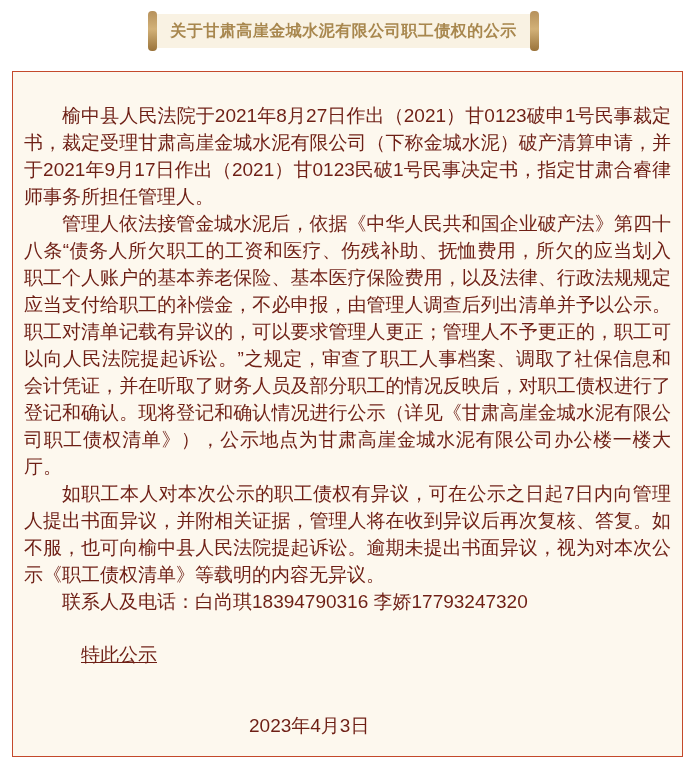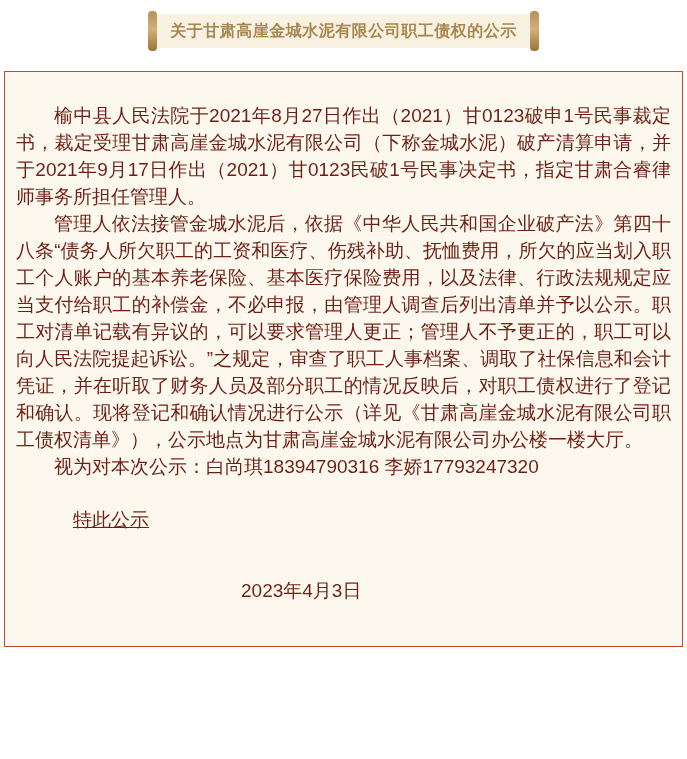--- a/index.html
+++ b/index.html
@@ -31,22 +31,22 @@
     background:var(--strip_bg);
     height:34px;line-height:34px;
     padding:0 13px;
     font-size:16px;font-weight:bold;
     color:var(--gold_text);
     letter-spacing:0.5px;
     white-space:nowrap;
     text-align:center;
   }
   .notice-box{
-    margin:20px 4px 0 4px;
-    height:576px;
+    margin:20px 4px 0 12px;
+    height:686px;
     background:var(--box_bg);
     border:1.5px solid var(--border_color);
     padding:30px 11px 20px 11px;
     color:var(--text_color);
     font-size:19px;
     line-height:27px;
   }
   .notice-box p{
     text-indent:2em;
     margin:0;
@@ -70,18 +70,19 @@
 
   <div class="header">
     <span class="accent-bar"></span>
     <h1 class="title-strip">关于甘肃高崖金城水泥有限公司职工债权的公示</h1>
     <span class="accent-bar"></span>
   </div>
 
   <div class="notice-box">
     <p>榆中县人民法院于2021年8月27日作出（2021）甘0123破申1号民事裁定书，裁定受理甘肃高崖金城水泥有限公司（下称金城水泥）破产清算申请，并于2021年9月17日作出（2021）甘0123民破1号民事决定书，指定甘肃合睿律师事务所担任管理人。</p>
     <p>管理人依法接管金城水泥后，依据《中华人民共和国企业破产法》第四十八条“债务人所欠职工的工资和医疗、伤残补助、抚恤费用，所欠的应当划入职工个人账户的基本养老保险、基本医疗保险费用，以及法律、行政法规规定应当支付给职工的补偿金，不必申报，由管理人调查后列出清单并予以公示。职工对清单记载有异议的，可以要求管理人更正；管理人不予更正的，职工可以向人民法院提起诉讼。”之规定，审查了职工人事档案、调取了社保信息和会计凭证，并在听取了财务人员及部分职工的情况反映后，对职工债权进行了登记和确认。现将登记和确认情况进行公示（详见《甘肃高崖金城水泥有限公司职工债权清单》），公示地点为甘肃高崖金城水泥有限公司办公楼一楼大厅。</p>
-    <p>视为对本次公示：白尚琪18394790316 李娇17793247320</p>
+    <p>如职工本人对本次公示的职工债权有异议，可在公示之日起7日内向管理人提出书面异议，并附相关证据，管理人将在收到异议后再次复核、答复。如不服，也可向榆中县人民法院提起诉讼。逾期未提出书面异议，视为对本次公示《职工债权清单》等载明的内容无异议。</p>
+    <p>联系人及电话：白尚琪18394790316 李娇17793247320</p>
     <p class="closing">特此公示</p>
     <p class="notice-date">2023年4月3日</p>
   </div>
 
 </div>
 
 </body></html>

